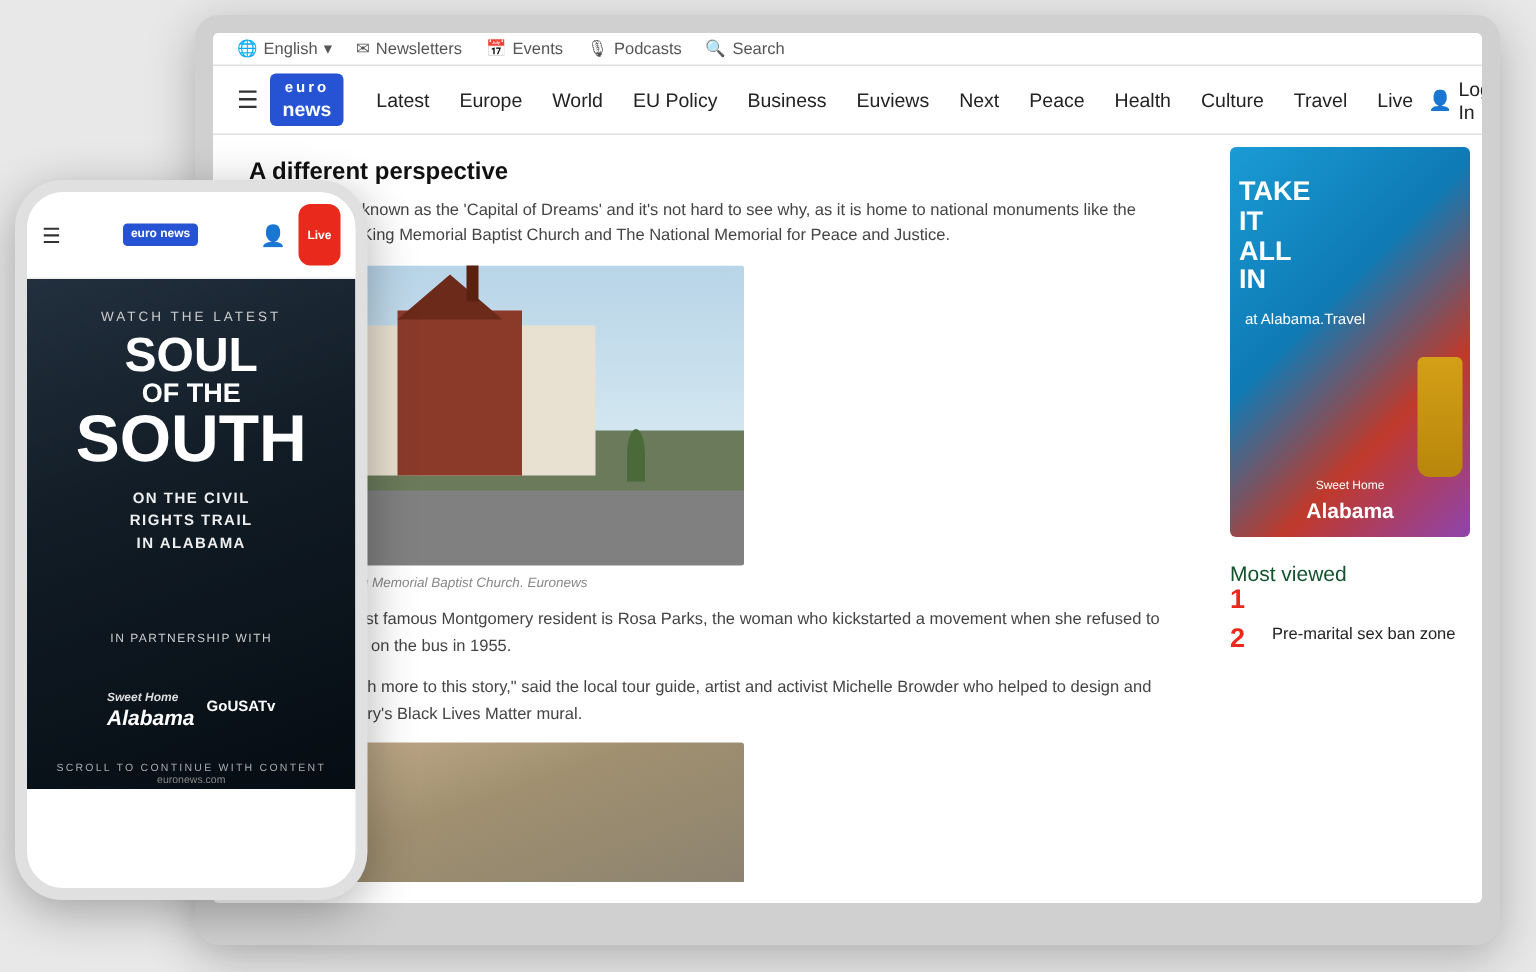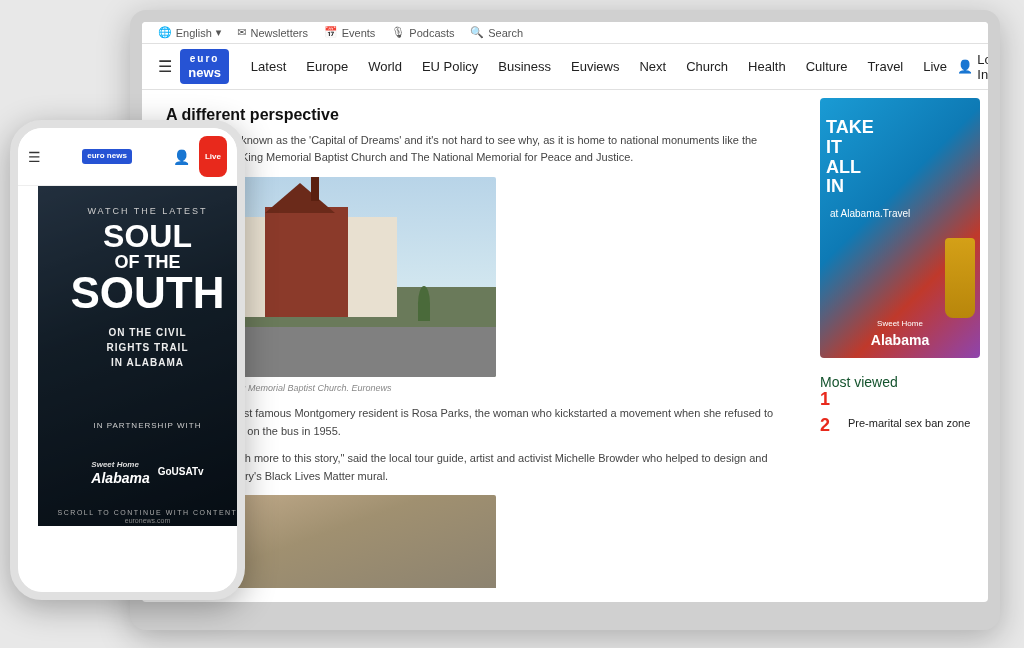--- a/index.html
+++ b/index.html
@@ -304,21 +304,20 @@
       font-weight: bold;
       padding: 16px 6px;
       border-radius: 8px;
     }
     .phone-hero {
       width: 100%;
       height: 340px;
       background: linear-gradient(180deg, #2c3e50 0%, #1a252f 30%, #0d1a20 60%, #000 100%);
       position: relative;
       overflow: hidden;
-      margin-left: 20px;
     }
     .phone-hero-bg {
       position: absolute;
       inset: 0;
       background: linear-gradient(160deg, #3a5068 0%, #1e3040 40%, #0a1520 100%);
     }
     .phone-hero-overlay {
       position: absolute;
       inset: 0;
       background: rgba(0,0,0,0.4);
@@ -499,21 +498,21 @@
         <span>news</span>
       </div>
       <div class="nav-items">
         <span class="nav-item">Latest</span>
         <span class="nav-item">Europe</span>
         <span class="nav-item">World</span>
         <span class="nav-item">EU Policy</span>
         <span class="nav-item">Business</span>
         <span class="nav-item">Euviews</span>
         <span class="nav-item">Next</span>
-        <span class="nav-item">Church</span>
+        <span class="nav-item">Peace</span>
         <span class="nav-item">Health</span>
         <span class="nav-item">Culture</span>
         <span class="nav-item">Travel</span>
         <span class="nav-item">Live</span>
       </div>
       <div class="nav-right">
         <div class="login-btn">
           <span>👤</span>
           <span>Log In</span>
         </div>

